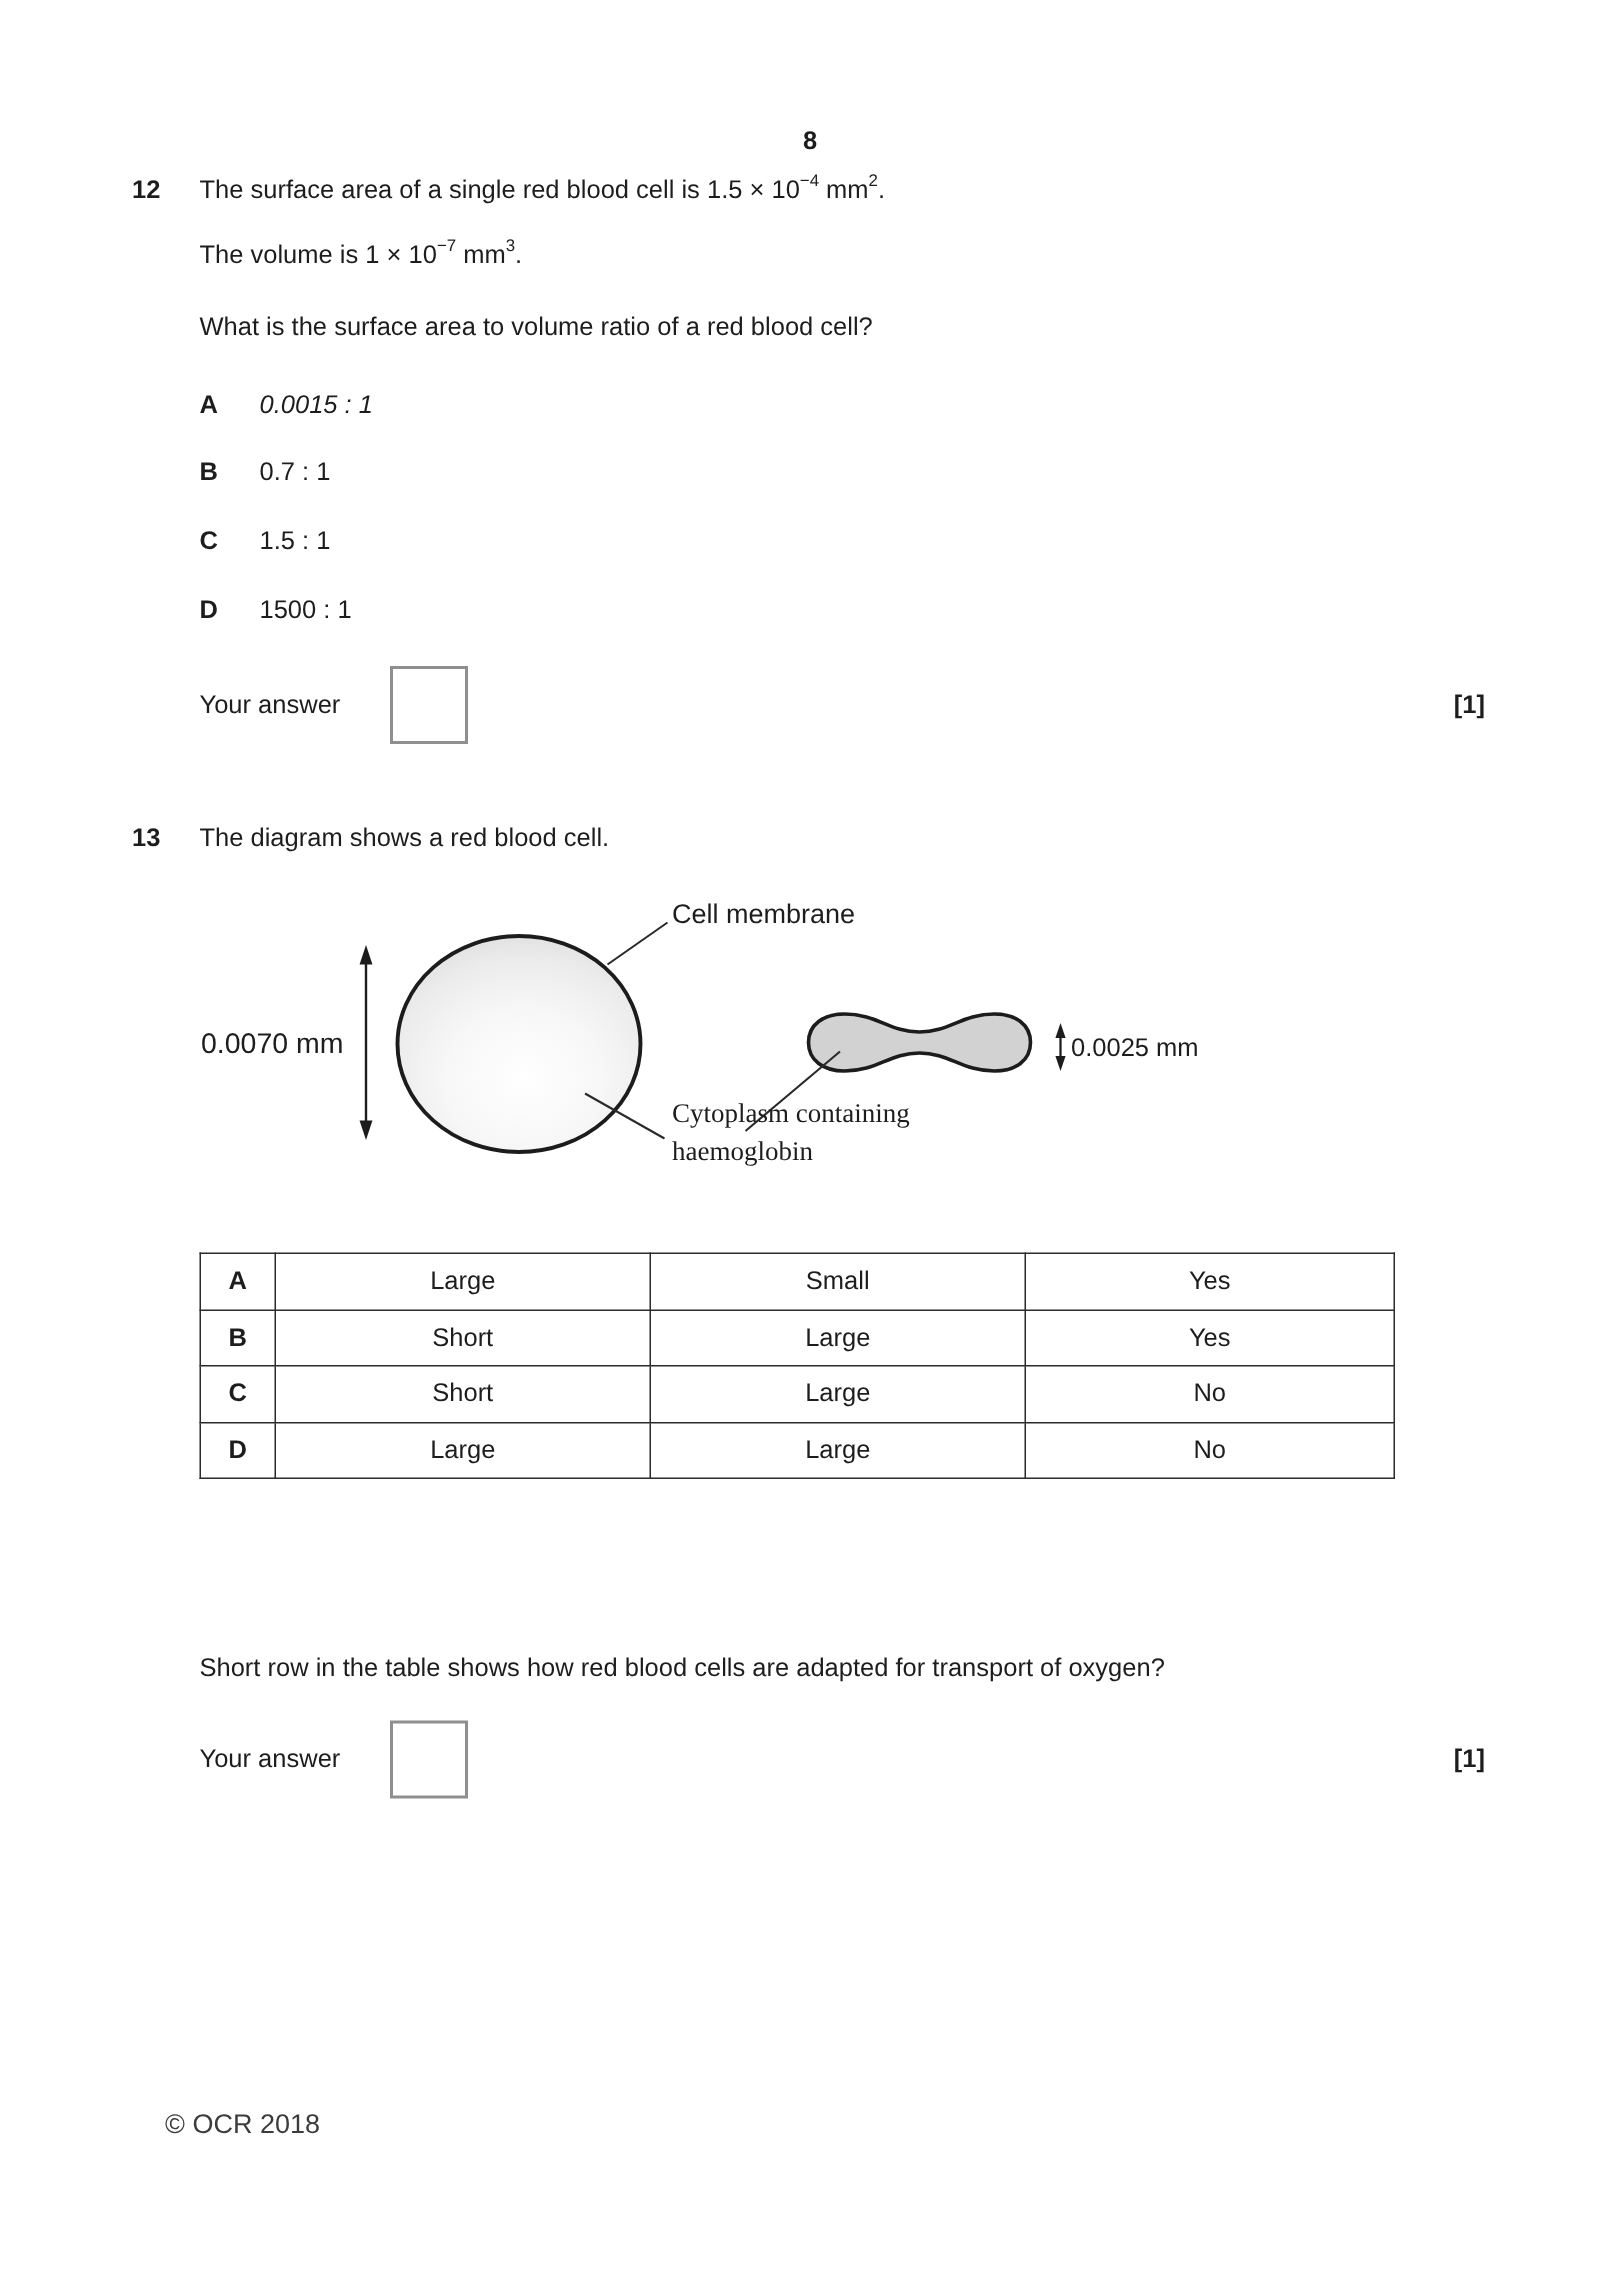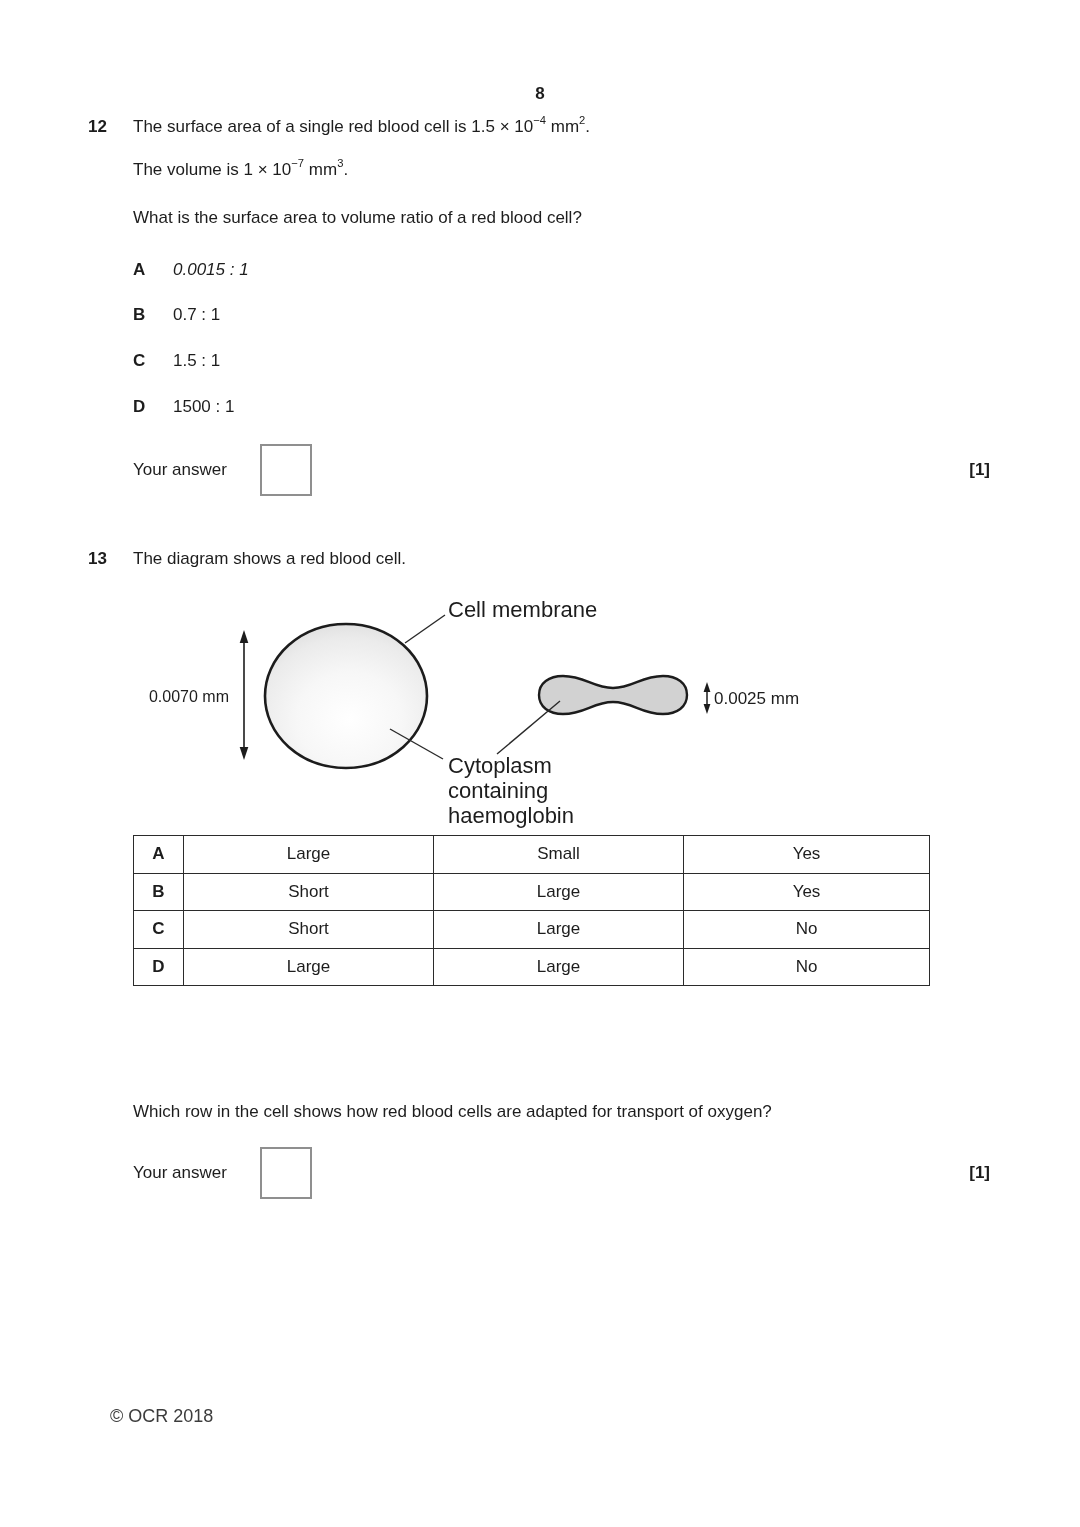--- a/index.html
+++ b/index.html
@@ -10,21 +10,21 @@
   }
   .t { position:absolute; white-space:nowrap; line-height:22px; }
   .b { font-weight:bold; }
   sup { font-size:0.66em; line-height:0; position:relative; top:-1px; }
   .ansbox {
     position:absolute; width:52px; height:52px; box-sizing:border-box;
     background:#ffffff; border:2px solid #8f8f8f;
   }
   .marks { font-weight:bold; text-align:right; width:60px; }
   .diagram-svg { position:absolute; left:120px; top:595px; }
-  .dlabel { position:absolute; font-size:22px; line-height:25px; }
+  .dlabel { position:absolute; font-size:18px; line-height:25px; }
   .tablewrap { position:absolute; left:133px; top:835px; }
   table.qtable { border-collapse:collapse; table-layout:fixed; }
   table.qtable td, table.qtable th {
     border:1.5px solid #2b2b2b; text-align:center; vertical-align:middle;
     font-size:17px; padding:0 8px; box-sizing:border-box;
   }
   table.qtable th { font-weight:bold; line-height:1.38; }
   table.qtable td.corner { border:none; background:transparent; }
   table.qtable td.letter { font-weight:bold; }
   .footer { position:absolute; font-size:18px; color:#3c3c3c; }
@@ -102,23 +102,23 @@
       <polygon points="587,87 583.6,97 590.4,97" stroke="none"></polygon>
       <polygon points="587,119 583.6,109 590.4,109" stroke="none"></polygon>
     </g>
 
     <line x1="325" y1="20" x2="285" y2="48" stroke="#2a2a2a" stroke-width="1.4"></line>
     <line x1="270" y1="134" x2="323" y2="164" stroke="#2a2a2a" stroke-width="1.4"></line>
     <line x1="440" y1="106" x2="377" y2="159" stroke="#2a2a2a" stroke-width="1.4"></line>
   </svg>
 
   <div class="dlabel" style="left:448px;top:597px;">Cell membrane</div>
-  <div class="dlabel" style="left:131px;top:684px;width:98px;text-align:right;font-size:16px;">0.0070 mm</div>
+  <div class="dlabel" style="left:131px;top:684px;width:98px;text-align:right;font-size:19px;">0.0070 mm</div>
   <div class="dlabel" style="left:714px;top:686px;font-size:17px;">0.0025 mm</div>
-  <div class="dlabel" style="left:448px;top:753px;width:200px;">Cytoplasm containing haemoglobin</div>
+  <div class="dlabel" style="left:448px;top:730px;width:200px;font-family:Liberation Serif, serif;">Cytoplasm containing haemoglobin</div>
 
   <div class="tablewrap">
     <table class="qtable">
       <colgroup>
         <col style="width:50px">
           <col style="width:250px">
           <col style="width:250px">
           <col style="width:246px">
       </colgroup>
       <tbody>
@@ -143,21 +143,21 @@
       <tr style="height:37.5px;">
         <td class="letter">D</td>
         <td>Large</td>
         <td>Large</td>
         <td>No</td>
       </tr>
     </tbody>
       </table>
   </div>
 
-  <div class="t" style="left:133px;top:1101px;">Which row in the cell shows how red blood cells are adapted for transport of oxygen?</div>
+  <div class="t" style="left:133px;top:1101px;">Short row in the table shows how red blood cells are adapted for transport of oxygen?</div>
 
   <div class="t" style="left:133px;top:1162px;">Your answer</div>
   <div class="ansbox" style="left:260px;top:1147px;"></div>
   <div class="t marks" style="left:930px;top:1162px;">[1]</div>
 
   <div class="footer" style="left:110px;top:1406px;">© OCR 2018</div>
 
 </div>
 
 </body></html>

